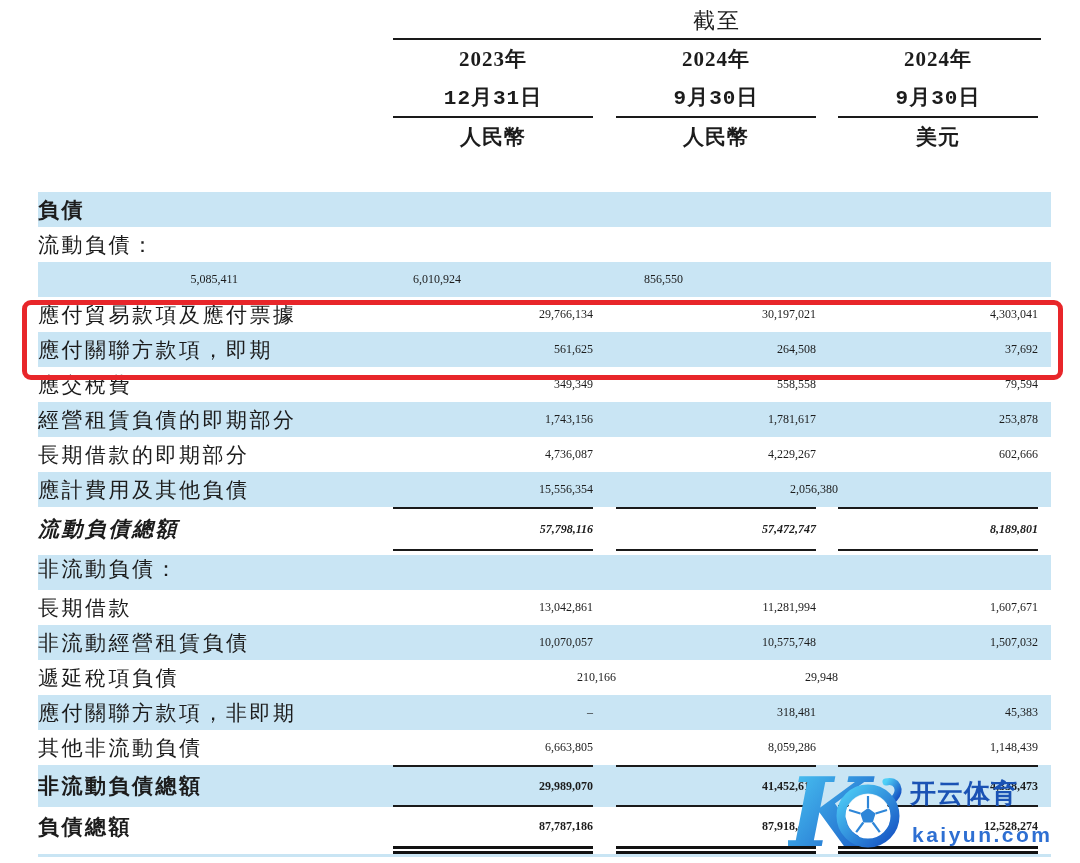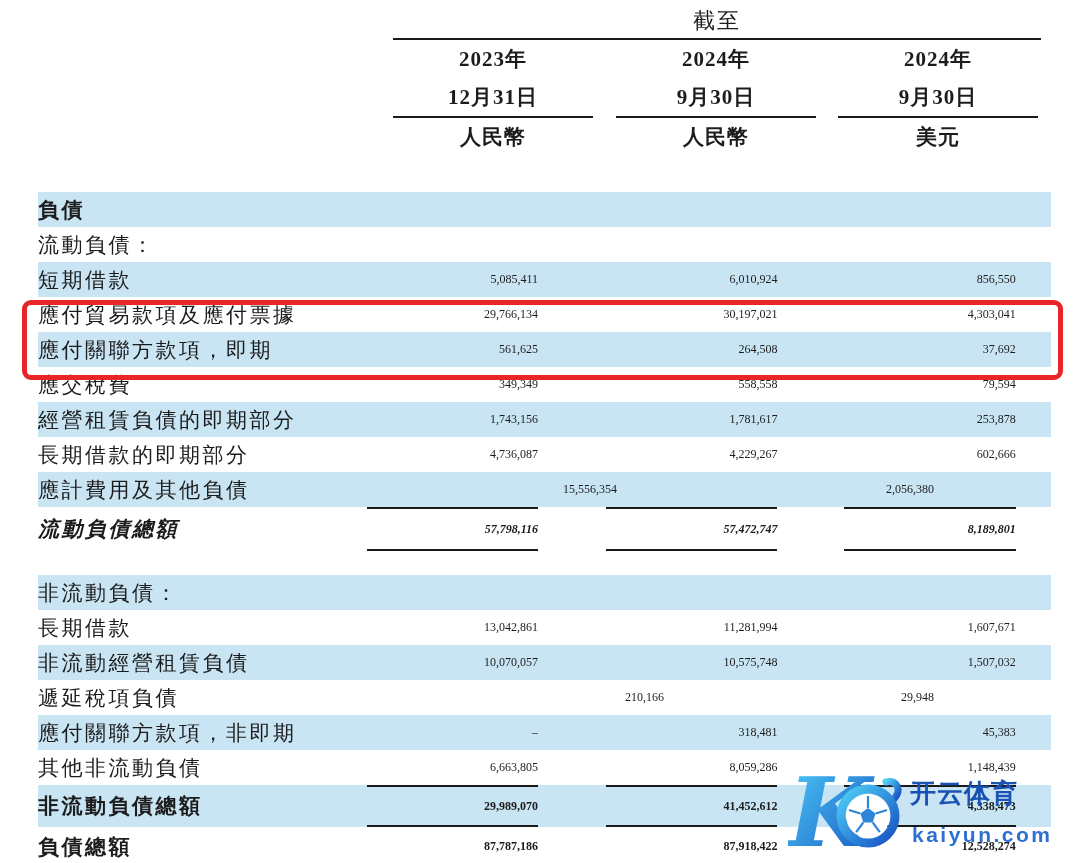--- a/index.html
+++ b/index.html
@@ -19,40 +19,40 @@
     border-bottom: 2px solid #1a1a1a;
     text-align: center; font-weight: normal; font-size: 22px; letter-spacing: 2px;
   }
   .hdr-row { display: flex; margin-left: 393px; width: 648px; font-weight: bold; }
   .hc {
     width: 200px; display: flex; align-items: center; justify-content: center;
     font-size: 21px; letter-spacing: 1px;
   }
   .hg1 { width: 23px; } .hg2 { width: 22px; }
   .hdr-years { height: 38px; }
-  .hdr-dates { height: 40px; }
+  .hdr-dates { height: 40px; font-family: Liberation Mono, monospace; }
   .hdr-dates .hc { border-bottom: 2px solid #1a1a1a; }
   .hdr-curr { height: 38px; }
   .spacer { height: 36px; }
 
   
-  .row { display: flex; margin-left: 38px; width: 1013px; height: 35px; align-items: stretch; gap: 24px; }
+  .row { display: flex; margin-left: 38px; width: 1013px; height: 35px; align-items: stretch; }
   .lab {
     width: 355px; display: flex; align-items: center;
     font-size: 21px; letter-spacing: 2.5px;
   }
   .num {
     width: 200px; display: flex; align-items: center; justify-content: flex-end;
     font-size: 12px;
   }
   .g1 { width: 23px; } .g2 { width: 22px; } .tail { width: 13px; }
   .blue { background: #c9e5f4; }
   .boldrow .lab, .boldrow .num { font-weight: bold; }
   .h44 { height: 44px; font-style: italic; } .h42 { height: 42px; } .h39 { height: 39px; }
-  .mt8 { margin-top: 24px; }
+  .mt8 { margin-top: 4px; flex-direction: column; }
   .line-t { border-top: 2px solid #1a1a1a; }
   .line-b { border-bottom: 2px solid #1a1a1a; }
 
   .dblrow { display: flex; margin-left: 393px; width: 648px; }
   .dbl { width: 200px; height: 8px; border-top: 3px solid #111; border-bottom: 3px solid #111; }
   .dg1 { width: 23px; } .dg2 { width: 22px; }
   .bstrip { margin-left: 38px; width: 1013px; height: 3px; background: #c9e5f4; }
 
   
   .hl-box {
@@ -124,21 +124,20 @@
     <span class="lab">流動負債：</span>
     <span class="num"></span>
     <span class="g1"></span>
     <span class="num"></span>
     <span class="g2"></span>
     <span class="num"></span>
     <span class="tail"></span>
   </div>
 
   <div class="row blue">
-    <span class="lab">短期借款</span>
     <span class="num">5,085,411</span>
     <span class="g1"></span>
     <span class="num">6,010,924</span>
     <span class="g2"></span>
     <span class="num">856,550</span>
     <span class="tail"></span>
   </div>
 
   <div class="row">
     <span class="lab">應付貿易款項及應付票據</span>

